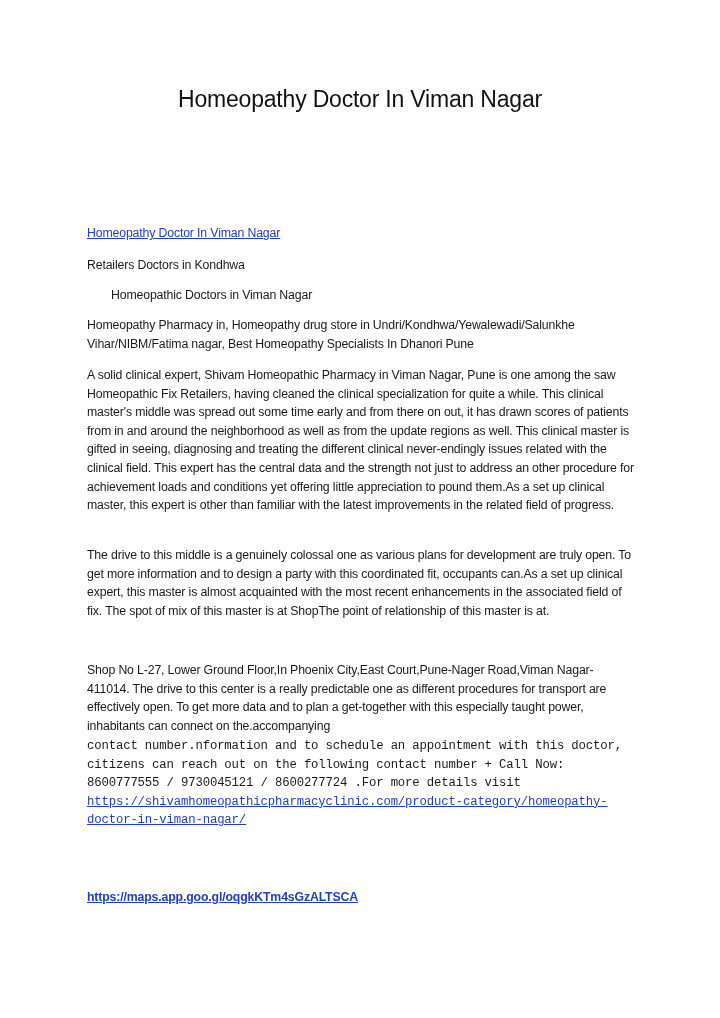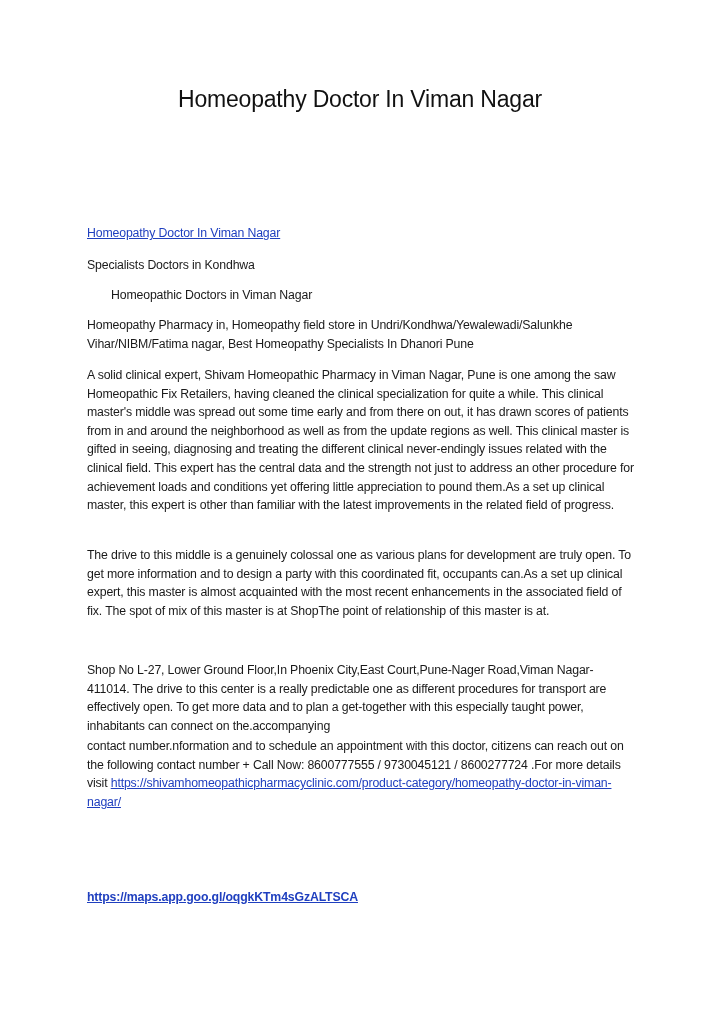--- a/index.html
+++ b/index.html
@@ -14,32 +14,32 @@
 </head>
 <body>
 
 <div>
   <div class="title">Homeopathy Doctor In Viman Nagar</div>
 
   <div class="block" style="top:224px;">
     <a href="#">Homeopathy Doctor In Viman Nagar</a>
   </div>
 
-  <div class="block" style="top:256px;">Specialists Doctors in Kondhwa</div>
+  <div class="block" style="top:256px;">Retailers Doctors in Kondhwa</div>
 
   <div class="block" style="top:286px;margin-left:24px;">Homeopathic Doctors in Viman Nagar</div>
 
-  <div class="block" style="top:316px;">Homeopathy Pharmacy in, Homeopathy field store in Undri/Kondhwa/Yewalewadi/Salunkhe Vihar/NIBM/Fatima nagar, Best Homeopathy Specialists In Dhanori Pune</div>
+  <div class="block" style="top:316px;">Homeopathy Pharmacy in, Homeopathy drug store in Undri/Kondhwa/Yewalewadi/Salunkhe Vihar/NIBM/Fatima nagar, Best Homeopathy Specialists In Dhanori Pune</div>
 
   <div class="block" style="top:366px;">A solid clinical expert, Shivam Homeopathic Pharmacy in Viman Nagar, Pune is one among the saw Homeopathic Fix Retailers, having cleaned the clinical specialization for quite a while. This clinical master's middle was spread out some time early and from there on out, it has drawn scores of patients from in and around the neighborhood as well as from the update regions as well. This clinical master is gifted in seeing, diagnosing and treating the different clinical never-endingly issues related with the clinical field. This expert has the central data and the strength not just to address an other procedure for achievement loads and conditions yet offering little appreciation to pound them.As a set up clinical master, this expert is other than familiar with the latest improvements in the related field of progress.</div>
 
   <div class="block" style="top:546px;">The drive to this middle is a genuinely colossal one as various plans for development are truly open. To get more information and to design a party with this coordinated fit, occupants can.As a set up clinical expert, this master is almost acquainted with the most recent enhancements in the associated field of fix. The spot of mix of this master is at ShopThe point of relationship of this master is at.</div>
 
   <div class="block" style="top:654px;margin-top:7px;">Shop No L-27, Lower Ground Floor,In Phoenix City,East Court,Pune-Nager Road,Viman Nagar-411014. The drive to this center is a really predictable one as different procedures for transport are effectively open. To get more data and to plan a get-together with this especially taught power, inhabitants can connect on the.accompanying</div>
 
-  <div class="block" style="top:737px;">
+  <div class="block" style="top:737px;font-family:Liberation Mono, monospace;">
     <span>contact number.nformation and to schedule an appointment with this doctor, citizens can reach out on the following contact number + Call Now: 8600777555 / 9730045121 / 8600277724 .For more details visit </span><a href="#">https://shivamhomeopathicpharmacyclinic.com/product-category/homeopathy-doctor-in-viman-nagar/</a>
   </div>
 
   <div class="block" style="top:888px;font-weight:bold;">
     <a href="#">https://maps.app.goo.gl/oqgkKTm4sGzALTSCA</a>
   </div>
 </div>
 
 </body></html>

